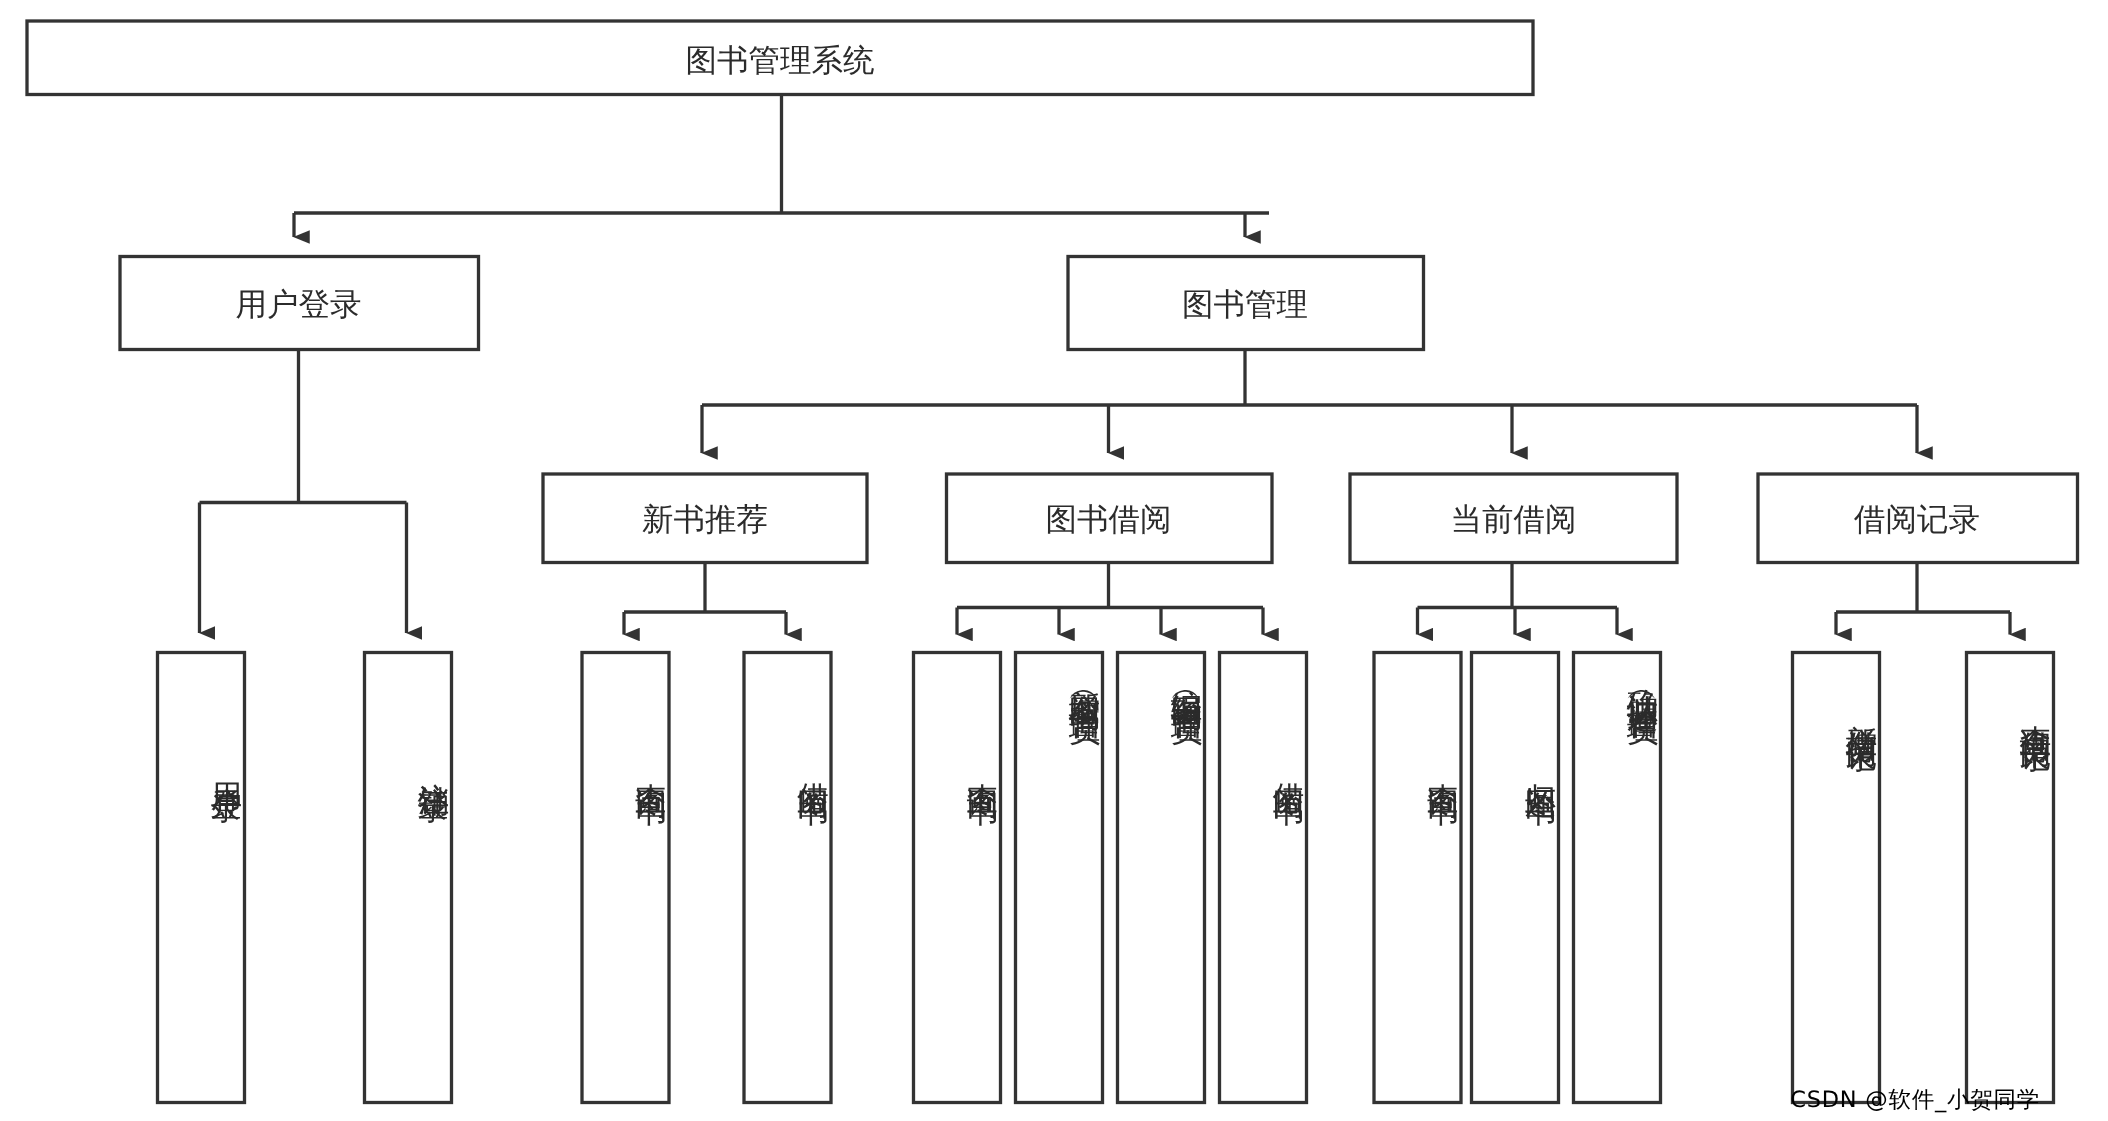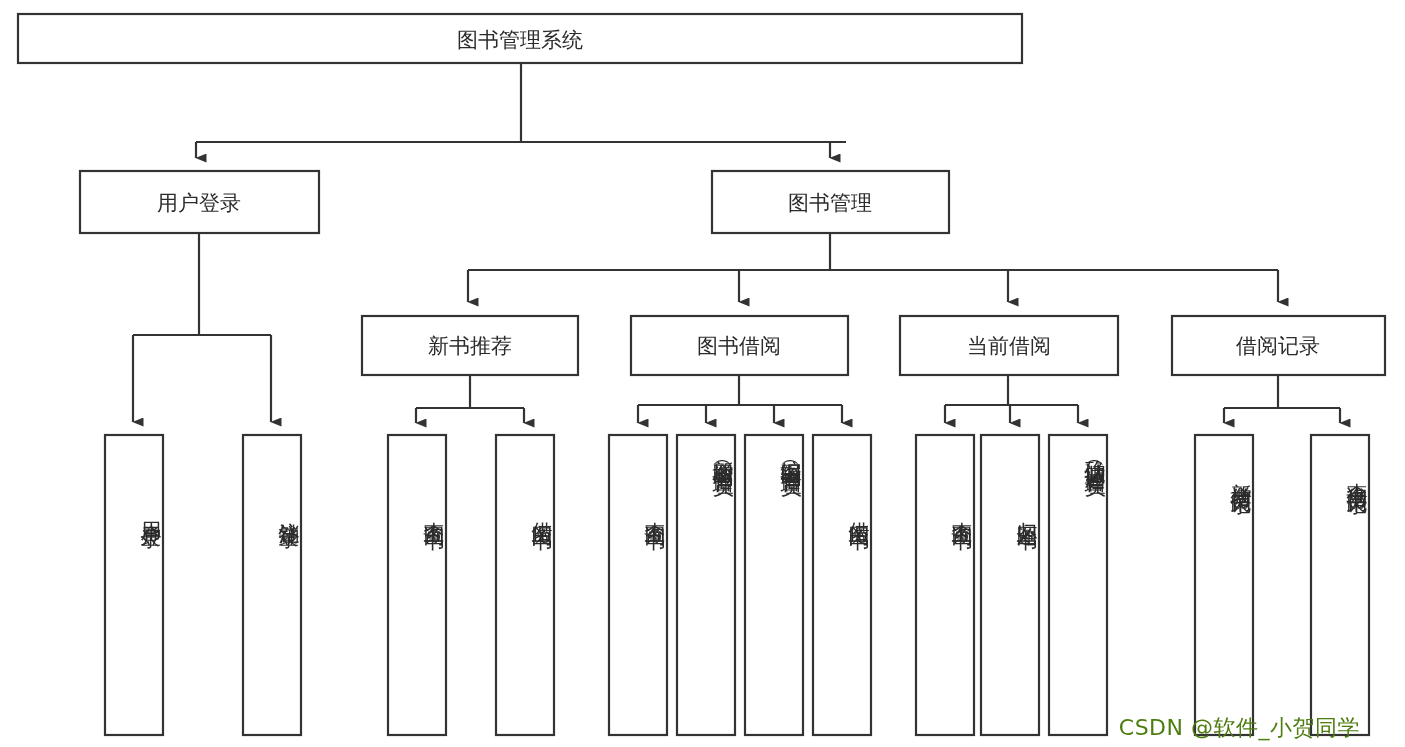--- a/index.html
+++ b/index.html
@@ -60,22 +60,22 @@
     letter-spacing: 2.5px;
     white-space: nowrap;
     text-align: center;
     pointer-events: none;
   }
   .watermark {
     position: absolute;
     right: 8px;
     bottom: 4px;
     font-family: "DejaVu Sans", "Liberation Sans", sans-serif;
-    font-size: 22px;
-    color: #4d7c0f;
+    font-size: 15px;
+    color: #000000;
     white-space: nowrap;
     letter-spacing: 0.5px;
   }
 </style>
 </head>
 <body>
 
 <div id="diagram-root">
 
   <svg class="diagram-canvas" viewBox="0 0 1405 747">

